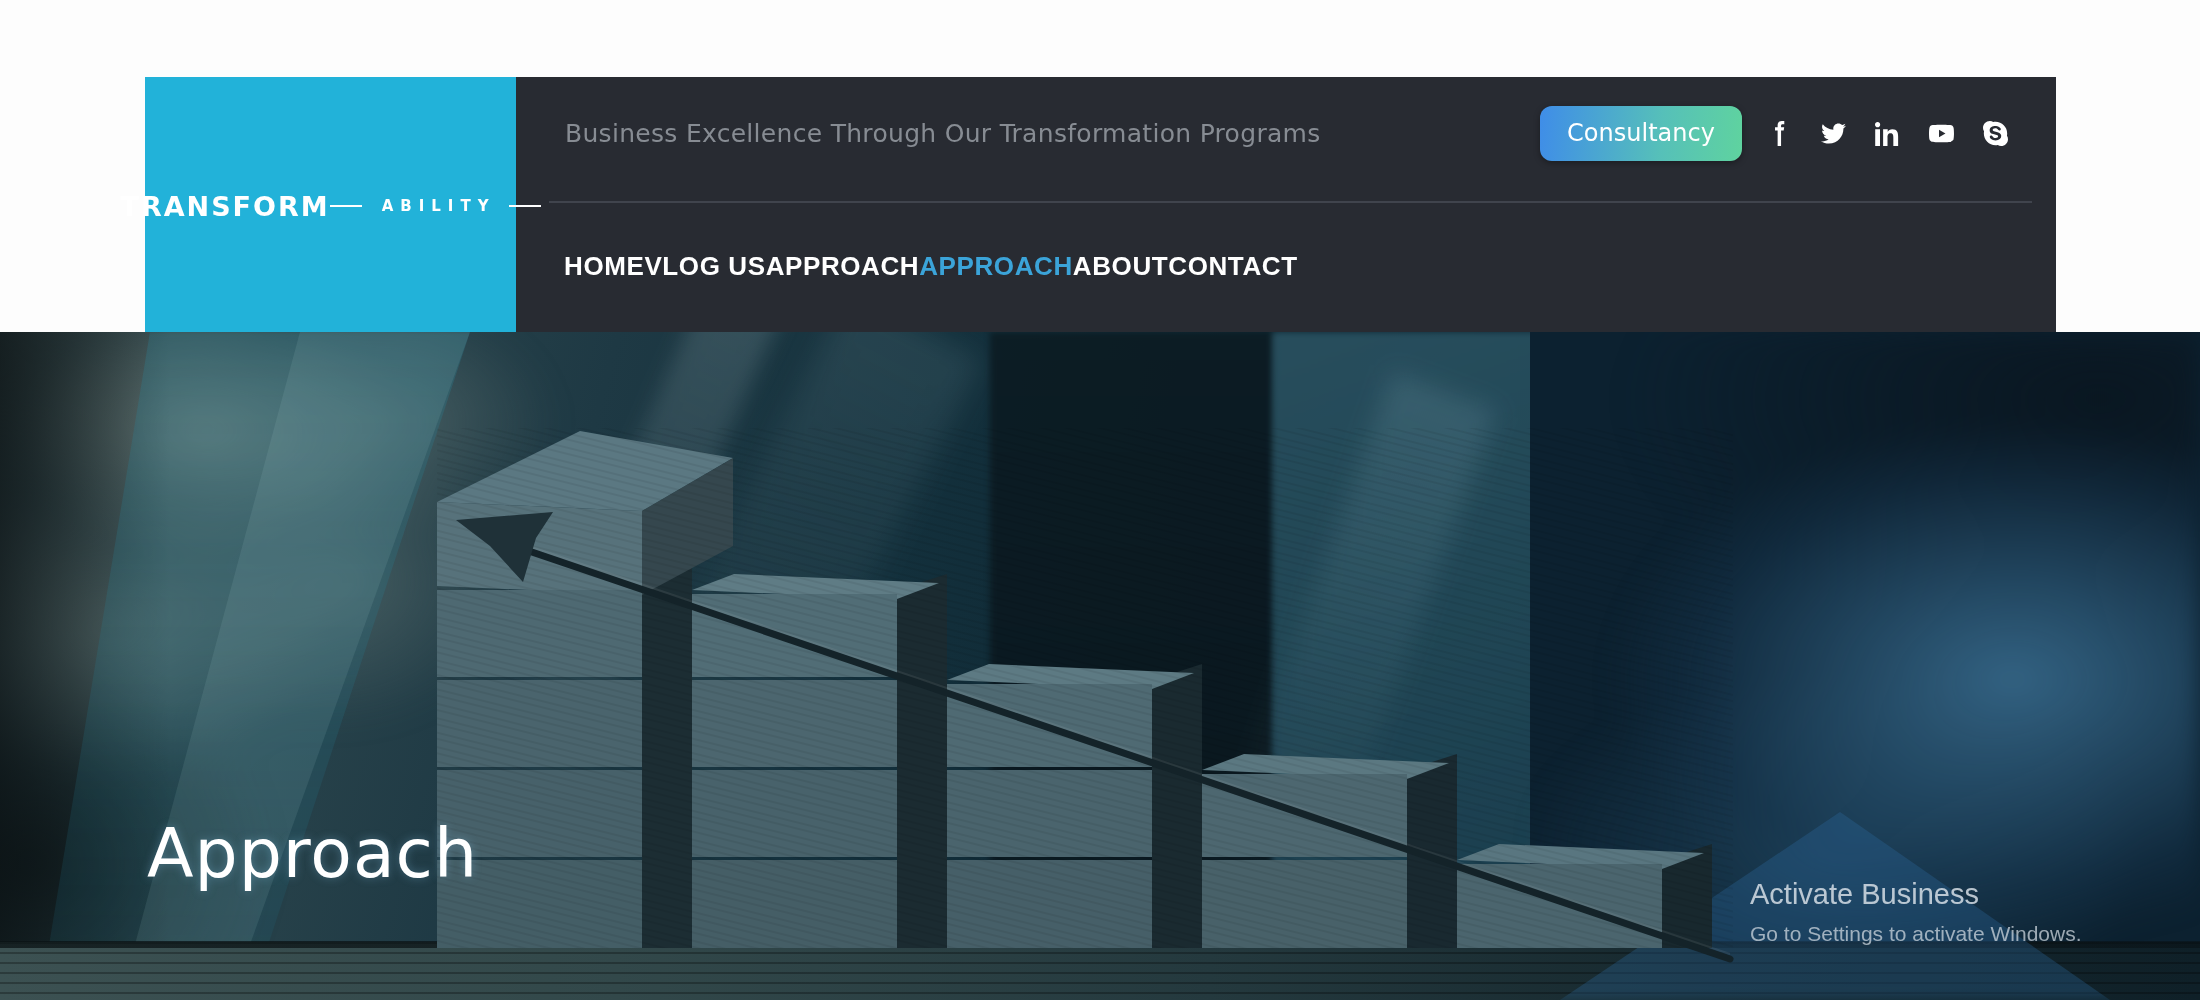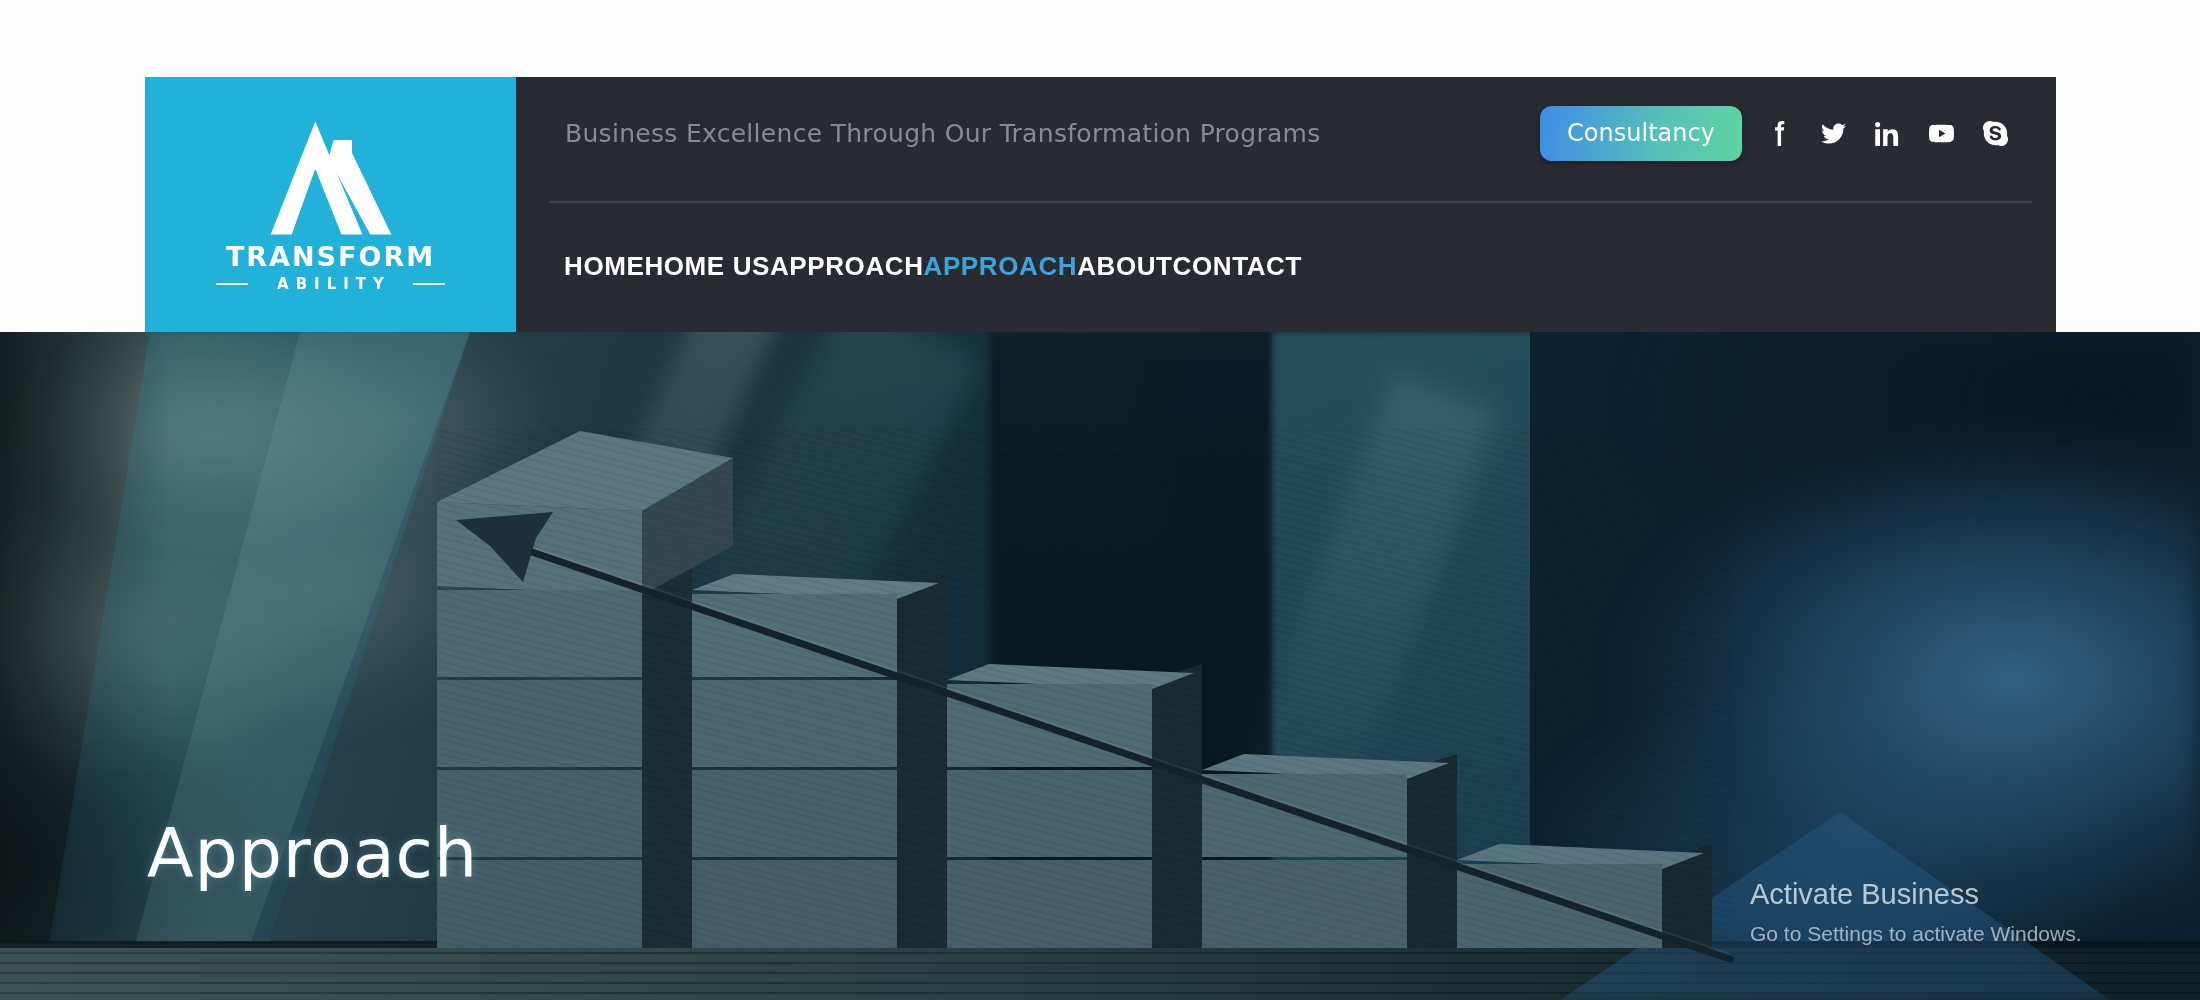--- a/index.html
+++ b/index.html
@@ -4,26 +4,26 @@
 <style>
   * { margin:0; padding:0; box-sizing:border-box; }
   html,body { width:2200px; height:1000px; overflow:hidden; background:#fdfdfd;
               font-family:"DejaVu Sans", sans-serif; }
   .stage { position:relative; width:2200px; height:1000px; }
 
   
   .header { position:absolute; left:145px; top:77px; width:1911px; height:255px;
             background:#282b32; }
   .logo-box { position:absolute; left:0; top:0; width:371px; height:255px;
-              background:#22b2d9; display:flex; flex-direction:column;
+              background:#22b2d9; display:flex; flex-direction:row;
               align-items:center; justify-content:center; }
   .logo-mark { width:132px; height:118px; margin-top:2px; }
   .logo-title { color:#fff; font-weight:bold; font-size:27px; letter-spacing:2px;
                 margin-top:4px; }
-  .logo-sub-row { display:flex; align-items:center; gap:22px; margin-top:3px; }
+  .logo-sub-row { display:flex; align-items:center; gap:13px; margin-top:3px; }
   .logo-sub-line { width:32px; height:2px; background:#fff; }
   .logo-subtitle { color:#fff; font-size:15px; font-weight:bold; letter-spacing:7px;
                    text-indent:7px; margin-left:-7px; padding-left:7px; }
 
   .header-top { position:absolute; left:371px; right:0; top:0; height:124px;
                 display:flex; align-items:center; padding:0 48px 12px 49px; }
   .tagline { color:#878c93; font-size:25px; letter-spacing:0.3px; }
   .header-top .spacer { flex:1; }
   .consultancy-btn { width:202px; height:55px; border:none; border-radius:12px;
                      background:linear-gradient(95deg,#3f8de8 0%,#56c0b9 60%,#5fd39f 100%);
@@ -166,21 +166,21 @@
               <path d="M23 14.2c.1-.7.2-1.5.2-2.2 0-6.2-5-11.2-11.2-11.2-.7 0-1.5.1-2.2.2C8.9.4 7.8 0 6.6 0 3 0 0 3 0 6.6c0 1.2.4 2.3 1 3.2-.1.7-.2 1.5-.2 2.2 0 6.2 5 11.2 11.2 11.2.7 0 1.5-.1 2.2-.2.9.6 2.1 1 3.2 1C21 24 24 21 24 17.4c0-1.2-.4-2.3-1-3.2zm-10.9 4.4c-3.8 0-5.6-1.9-5.6-3.4 0-.7.6-1.3 1.3-1.3 1.7 0 1.3 2.5 4.3 2.5 1.5 0 2.4-.9 2.4-1.7 0-.5-.3-1.1-1.3-1.3l-3.5-.9c-2.8-.7-3.3-2.2-3.3-3.7 0-3 2.8-4.1 5.4-4.1 2.4 0 5.3 1.3 5.3 3.1 0 .8-.7 1.2-1.4 1.2-1.5 0-1.2-2-4.1-2-1.5 0-2.3.7-2.3 1.6s1.1 1.2 2.1 1.5l2.6.6c2.8.6 3.5 2.3 3.5 3.8 0 2.4-1.9 4.1-5.4 4.1z"></path>
             </svg>
         </span>
       </div>
     </div>
 
     <div class="header-divider"></div>
 
     <nav class="nav">
       <a class="nav-item">HOME</a>
-      <a class="nav-item">HOME US</a>
+      <a class="nav-item">VLOG US</a>
       <a class="nav-item">APPROACH</a>
       <a class="nav-item active">APPROACH</a>
       <a class="nav-item">ABOUT</a>
       <a class="nav-item">CONTACT</a>
     </nav>
   </header>
 
   <section class="hero">
     <div class="hand-left"></div>
     <div class="forearm-shadow"></div>

